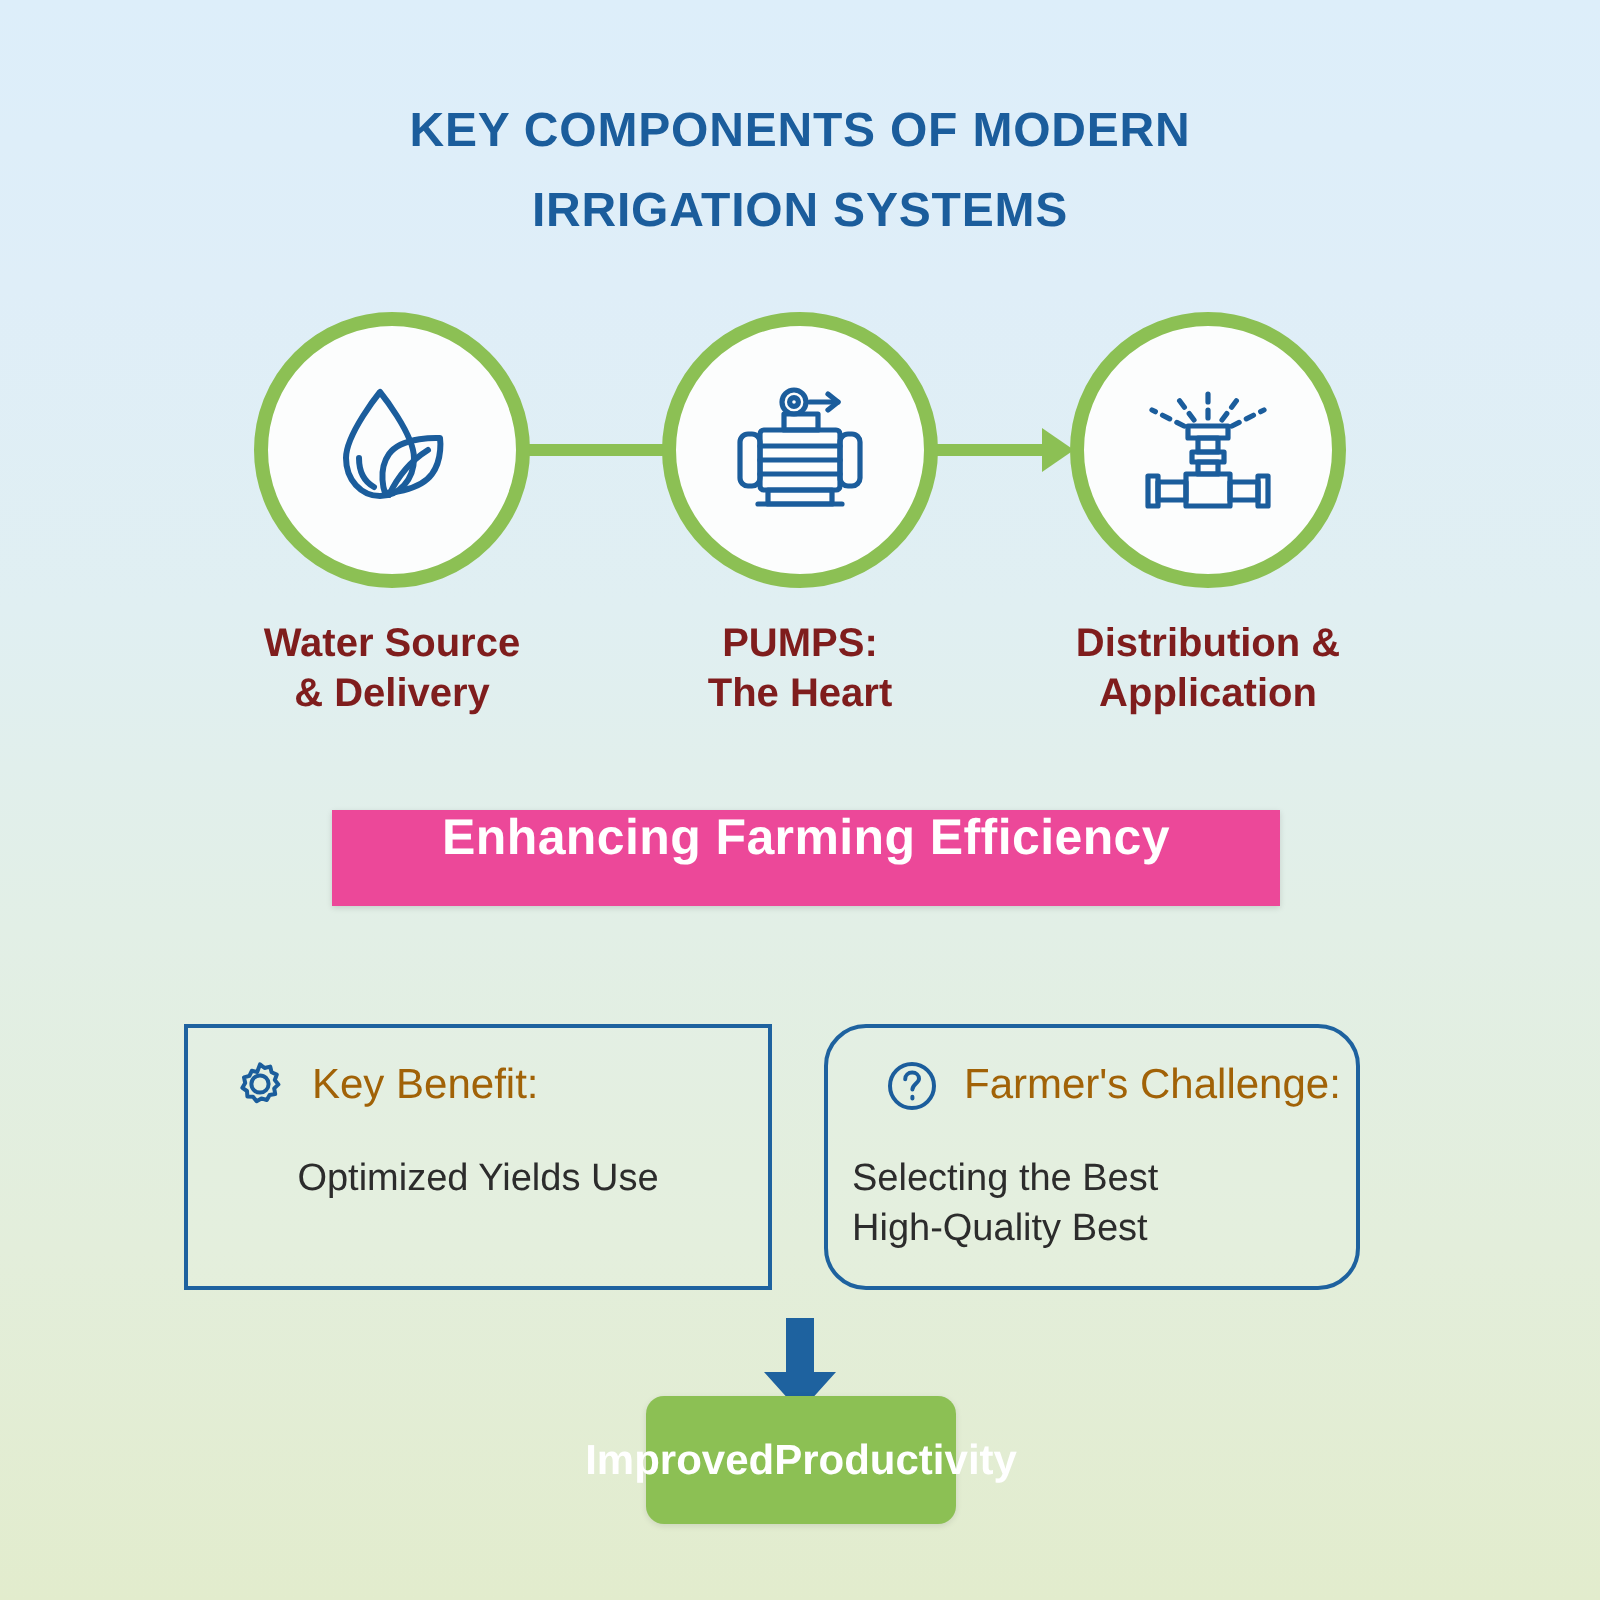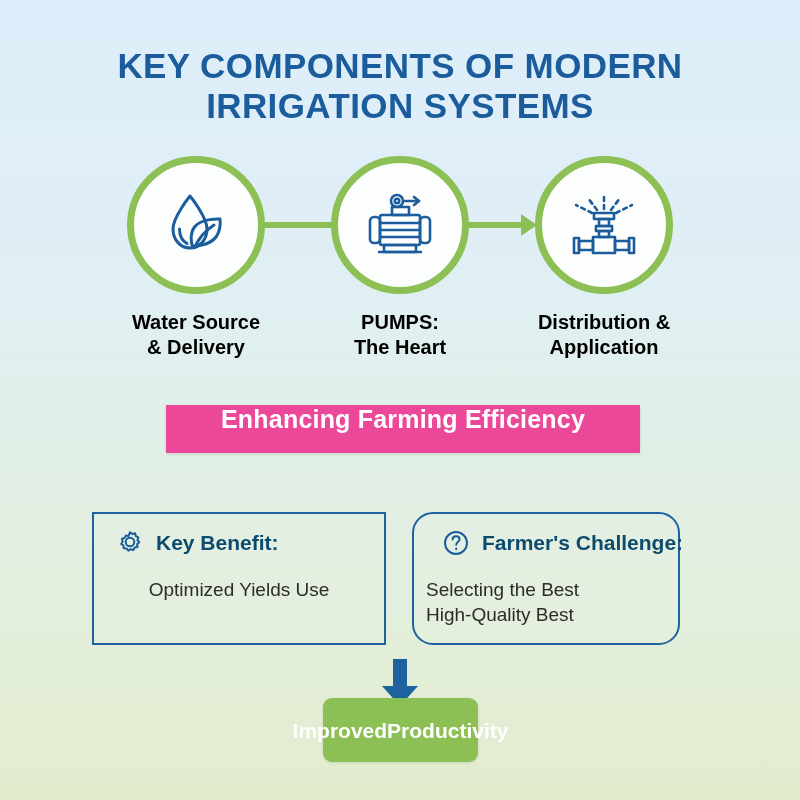--- a/index.html
+++ b/index.html
@@ -29,21 +29,21 @@
   
   #title {
     position: absolute;
     left: 0;
     top: 46px;
     width: 800px;
     text-align: center;
     color: #1b5d9c;
     font-family: "Liberation Sans Narrow", "Liberation Sans", sans-serif;
     font-weight: bold;
-    font-size: 35px;
+    font-size: 24px;
     line-height: 40px;
     letter-spacing: 0.4px;
   }
   #title .tline { display: block; white-space: pre; }
 
   
   #flow-row {
     position: absolute;
     left: 0;
     top: 156px;
@@ -90,21 +90,21 @@
     border-bottom: 11px solid transparent;
     border-left: 16px solid #8cc054;
   }
 
   
   .flow-label {
     position: absolute;
     top: 310px;
     width: 240px;
     text-align: center;
-    color: #000000;
+    color: #7f1d1d;
     font-family: "Liberation Sans Narrow", "Liberation Sans", sans-serif;
     font-weight: bold;
     font-size: 20px;
     line-height: 25px;
   }
   #label-0 { left: 76px; }
   #label-1 { left: 280px; }
   #label-2 { left: 484px; }
   .flow-label .lline { display: block; white-space: pre; }
 
@@ -143,23 +143,23 @@
     position: absolute;
     top: 15px;
     left: 22px;
     display: flex;
     align-items: center;
     gap: 12px;
   }
   #card-1 .card-head { left: 28px; }
   .card-head-icon { width: 28px; height: 28px; display:block; }
   .card-title {
-    color: #0c4a6e;
-    font-family: "Liberation Sans Narrow", "Liberation Sans", sans-serif;
-    font-weight: bold;
+    color: #a16207;
+    font-family: "Liberation Sans Narrow", "Liberation Sans", sans-serif;
+    font-weight: normal;
     font-size: 21px;
     white-space: nowrap;
   }
   .card-body {
     position: absolute;
     top: 63px;
     left: 0;
     width: 100%;
     text-align: center;
     color: #2c2c2c;

